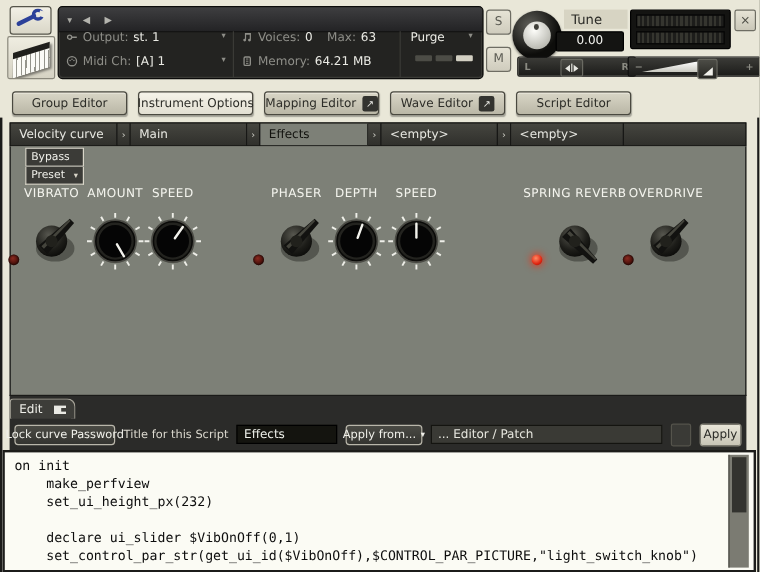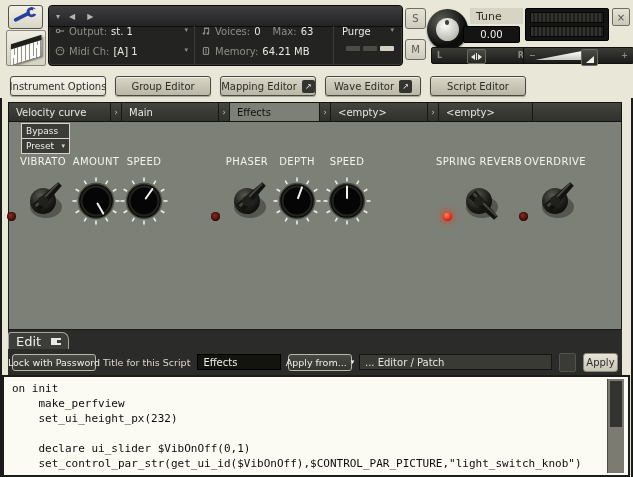--- a/index.html
+++ b/index.html
@@ -107,21 +107,21 @@
   .kblock{position:absolute;top:34px;width:110px;text-align:center;}
   .klabel{font-size:10px;color:#f4f4ee;letter-spacing:.4px;white-space:nowrap;}
   .kgfx{position:relative;width:54px;height:54px;margin:7px auto 0;cursor:pointer;}
   .led{position:absolute;left:-9px;bottom:7px;width:9px;height:9px;border-radius:50%;}
   .led.off{background:radial-gradient(circle at 40% 35%,#8a2a20,#48100a 65%,#2a0806);box-shadow:inset 0 0 2px #000;}
   .led.on{background:radial-gradient(circle at 40% 35%,#ff8a64,#e02410 60%,#8c1206);box-shadow:0 0 6px 1px rgba(240,50,25,.85);}
 
   
   .editblock{position:absolute;left:8px;top:330px;width:614px;height:45px;background:#2b2b29;}
   .edittab{position:absolute;left:0;top:2px;height:16px;background:#3d3d39;border:1px solid #a8a59a;border-bottom:none;
-           border-radius:3px 7px 0 0;color:#efefe9;font-size:13px;display:flex;align-items:center;gap:10px;
+           border-radius:3px 7px 0 0;color:#efefe9;font-size:10px;display:flex;align-items:center;gap:10px;
            padding:0 7px;cursor:pointer;}
   .editicon{position:relative;width:10px;height:7px;background:#e9e9e3;display:inline-block;}
   .editicon::after{content:"";position:absolute;right:0;top:2px;width:4px;height:3px;background:#3d3d39;}
   .toolbar{position:absolute;left:0;top:19px;right:0;height:26px;display:flex;align-items:center;gap:7px;padding:0 4px;}
   .dkbtn{height:17px;background:linear-gradient(#4a4a44,#343430);border:1px solid #b9b6aa;border-radius:3px;
          color:#f0f0ea;font-size:9.5px;display:flex;align-items:center;justify-content:center;gap:4px;
          box-sizing:border-box;cursor:pointer;white-space:nowrap;}
   .lockbtn{width:84px;}
   .applyfrom{width:64px;}
   .tblabel{color:#dcd9cf;font-size:9.5px;white-space:nowrap;}
@@ -265,41 +265,41 @@
     <span class="wedge"></span>
     <span class="vhandle">
       <span class="vtri"></span>
     </span>
     <span>+</span>
   </div>
 
   <div class="closex">×</div>
 
   <div class="tabrow">
+    <div class="tabbtn">
+      <span>Group Editor</span>
+    </div>
     <div class="tabbtn first">
       <span>Instrument Options</span>
-    </div>
-    <div class="tabbtn">
-      <span>Group Editor</span>
     </div>
     <div class="tabbtn">
       <span>Mapping Editor</span>
       <span class="popout">↗</span>
     </div>
     <div class="tabbtn">
       <span>Wave Editor</span>
       <span class="popout">↗</span>
     </div>
     <div class="tabbtn">
       <span>Script Editor</span>
     </div>
   </div>
 
   <div class="scripttabs">
-    <div class="stab" style="width:102px">Velocity curve</div>
+    <div class="stab" style="width:89px">Velocity curve</div>
     <div class="stab ssep">›</div>
     <div class="stab" style="width:97px">Main</div>
     <div class="stab ssep">›</div>
     <div class="stab sel" style="width:90px">Effects</div>
     <div class="stab ssep">›</div>
     <div class="stab" style="width:97px">&lt;empty&gt;</div>
     <div class="stab ssep">›</div>
     <div class="stab" style="width:94px">&lt;empty&gt;</div>
     <div class="sfill"></div>
   </div>
@@ -473,21 +473,21 @@
         </div>
       </div>
   </div>
 
   <div class="editblock">
     <div class="edittab">
       <span>Edit</span>
       <span class="editicon"></span>
     </div>
     <div class="toolbar">
-      <div class="dkbtn lockbtn">Lock with Password</div>
+      <div class="dkbtn lockbtn">Lock curve Password</div>
       <span class="tblabel">Title for this Script</span>
       <div class="tbinput t1">Effects</div>
       <div class="dkbtn applyfrom">
         <span>Apply from...</span>
         <span class="dd" style="font-size:7px">▾</span>
       </div>
       <div class="tbinput t2">... Editor / Patch</div>
       <div class="sqbtn"></div>
       <div class="applybtn">Apply</div>
     </div>

